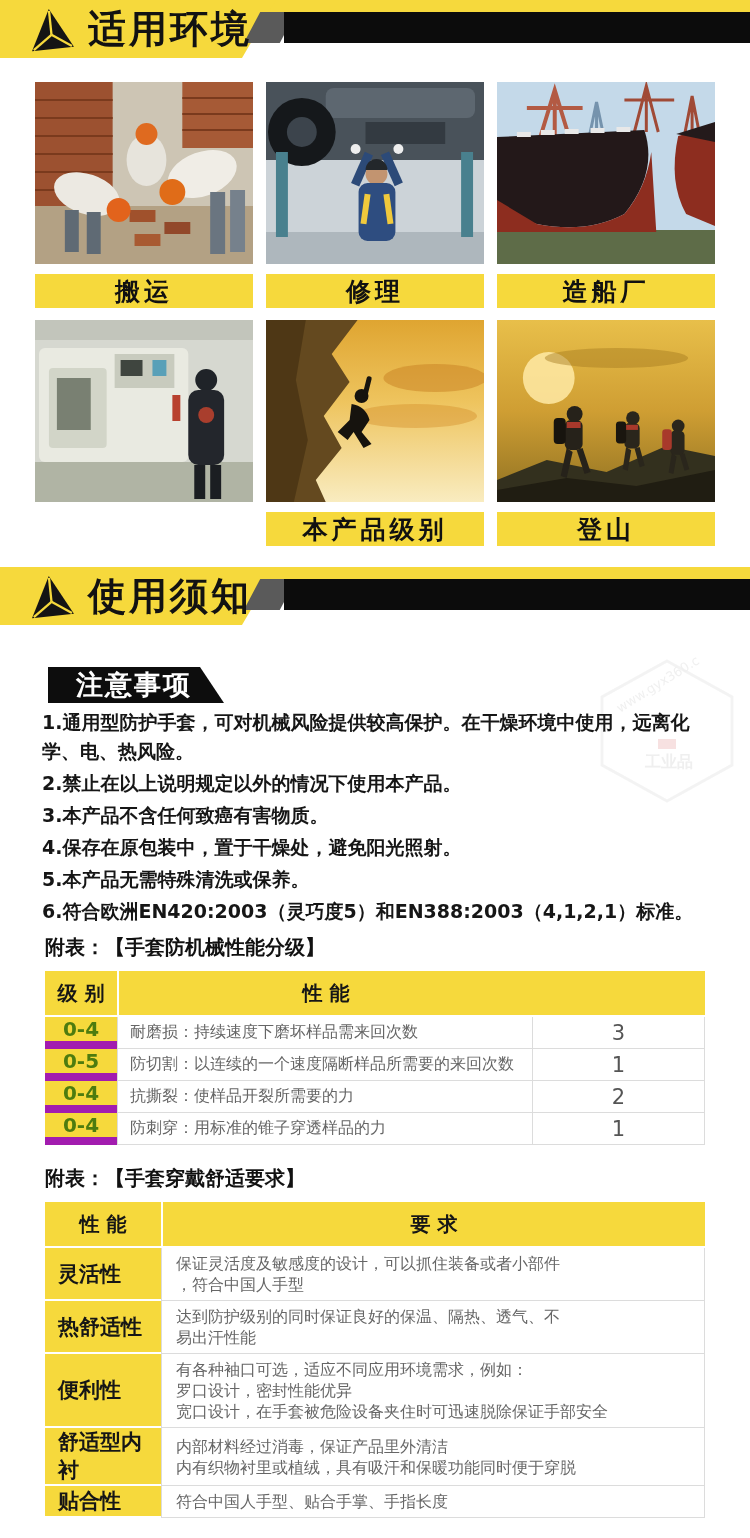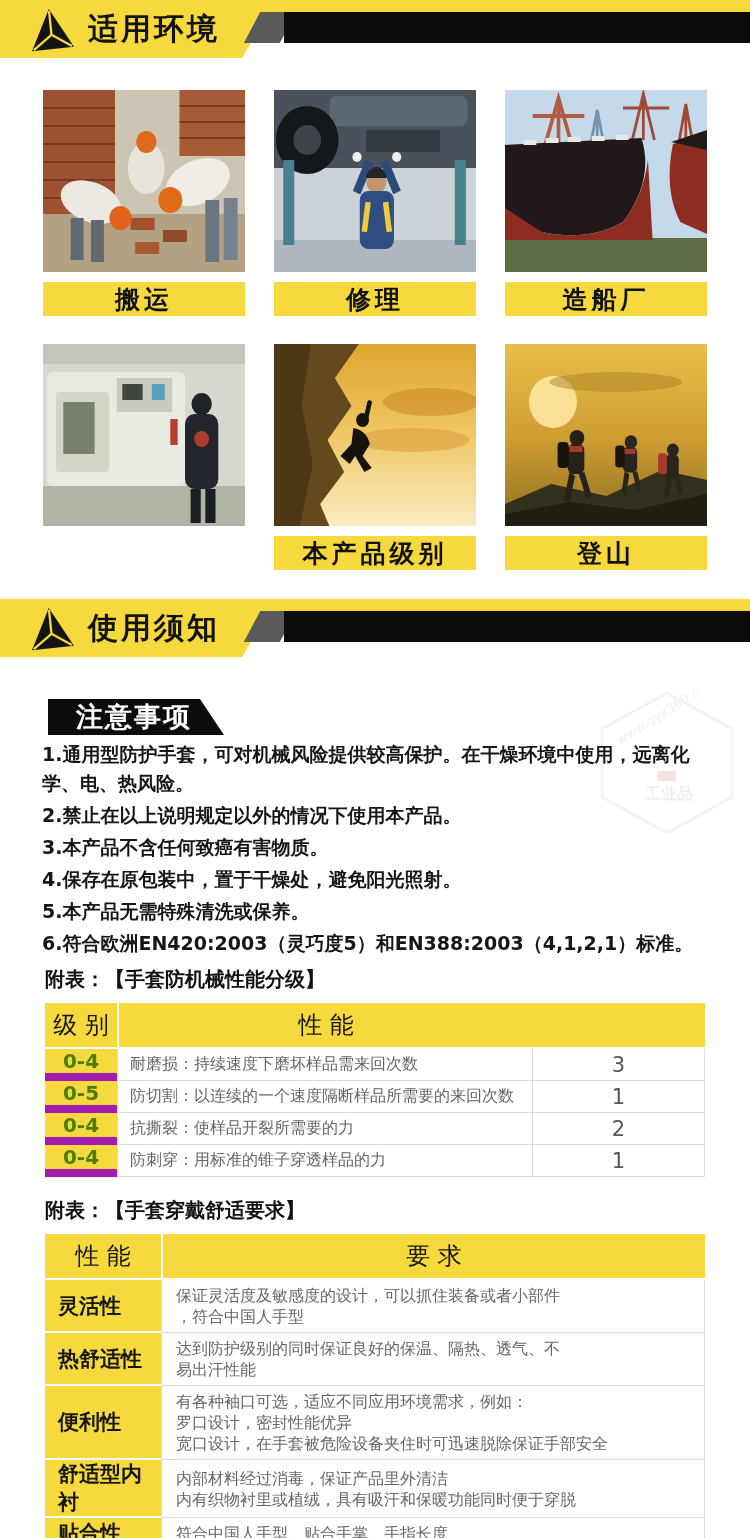--- a/index.html
+++ b/index.html
@@ -19,25 +19,25 @@
 
   
   .sec-header{position:relative;height:60px;}
   .sh-top{position:absolute;top:0;left:0;right:0;height:12px;background:var(--yellow);}
   .sh-left{position:absolute;top:0;left:0;width:276px;height:58px;background:var(--yellow);
            clip-path:polygon(0 0,100% 0,calc(100% - 34px) 100%,0 100%);}
   .sh-slash{position:absolute;top:12px;left:252px;width:36px;height:31px;background:#5a5a5a;transform:skewX(-28deg);}
   .sh-bar{position:absolute;top:12px;left:284px;right:0;height:31px;background:var(--ink);}
   .sh-logo{position:absolute;left:28px;top:7px;width:46px;height:46px;display:block;transform:rotate(-6deg);}
   .sh-title{position:absolute;left:88px;top:0;margin:0;height:58px;line-height:58px;
-            font-size:30px;font-weight:bold;color:#121212;letter-spacing:3px;}
+            font-size:38px;font-weight:bold;color:#121212;letter-spacing:3px;}
 
   
   .env-grid{display:grid;grid-template-columns:repeat(3,1fr);column-gap:13px;row-gap:12px;margin:22px 35px 0;}
-  .env-cell{margin:8px;}
+  .env-cell{margin:0;}
   .env-photo{height:182px;position:relative;overflow:hidden;background:#ddd;}
   .env-photo svg{display:block;width:100%;height:100%;}
   .env-label{margin-top:10px;height:34px;background:var(--yellow);display:flex;align-items:center;justify-content:center;
              font-size:25px;font-weight:bold;color:#111;letter-spacing:4px;}
 
   .hdr2{margin-top:21px;}
 
   
   .notice{position:relative;}
   .watermark{position:absolute;left:592px;top:-12px;width:150px;height:150px;opacity:.55;pointer-events:none;}
@@ -46,21 +46,21 @@
                  clip-path:polygon(0 0,calc(100% - 24px) 0,100% 100%,0 100%);position:relative;z-index:1;}
   .notice-list{margin:5px 0 0;padding:0 36px 0 42px;list-style:none;position:relative;z-index:1;}
   .notice-list li{font-size:19px;font-weight:600;line-height:29px;margin-bottom:3px;color:#161616;}
 
   
   .tbl-title{margin:8px 0 10px 45px;font-size:20px;font-weight:bold;color:#111;}
   .tbl-title.t2{margin-top:20px;}
   .tbl{margin:0 45px;position:relative;z-index:1;}
 
   .t-head{display:grid;background:var(--yellow);height:44px;align-items:center;
-          font-weight:normal;font-size:24px;color:#161616;margin-bottom:2px;}
+          font-weight:bold;font-size:20px;color:#161616;margin-bottom:2px;}
   .tbl1 .t-head{grid-template-columns:72px 1fr 172px;}
   .tbl2 .t-head{grid-template-columns:116px 1fr;}
   .t-head .h{text-align:center;height:44px;line-height:44px;}
   .t-head .h + .h{border-left:2px solid #fff;}
 
   .t1-row{display:grid;grid-template-columns:72px 1fr 172px;}
   .c-level{background:var(--yellow);font-weight:bold;font-size:20px;color:#4d7c0f;
            display:flex;align-items:center;justify-content:center;border-bottom:8px solid #a21caf;}
   .c-perf{background:#fff;border:1px solid var(--border);border-top:0;display:flex;align-items:center;
           padding:0 12px;font-size:16px;color:var(--muted);min-height:32px;}

